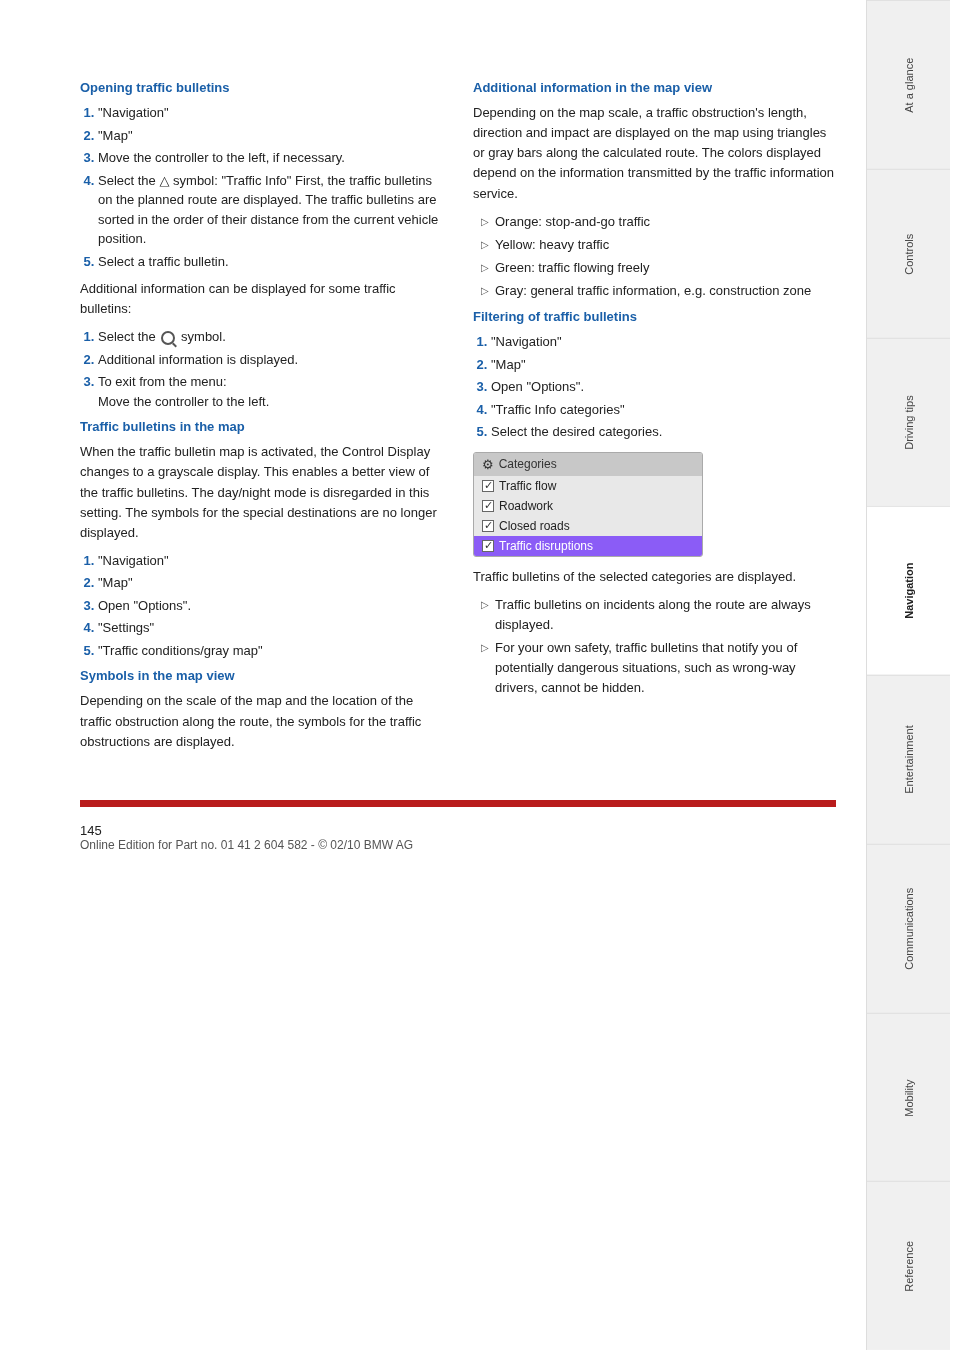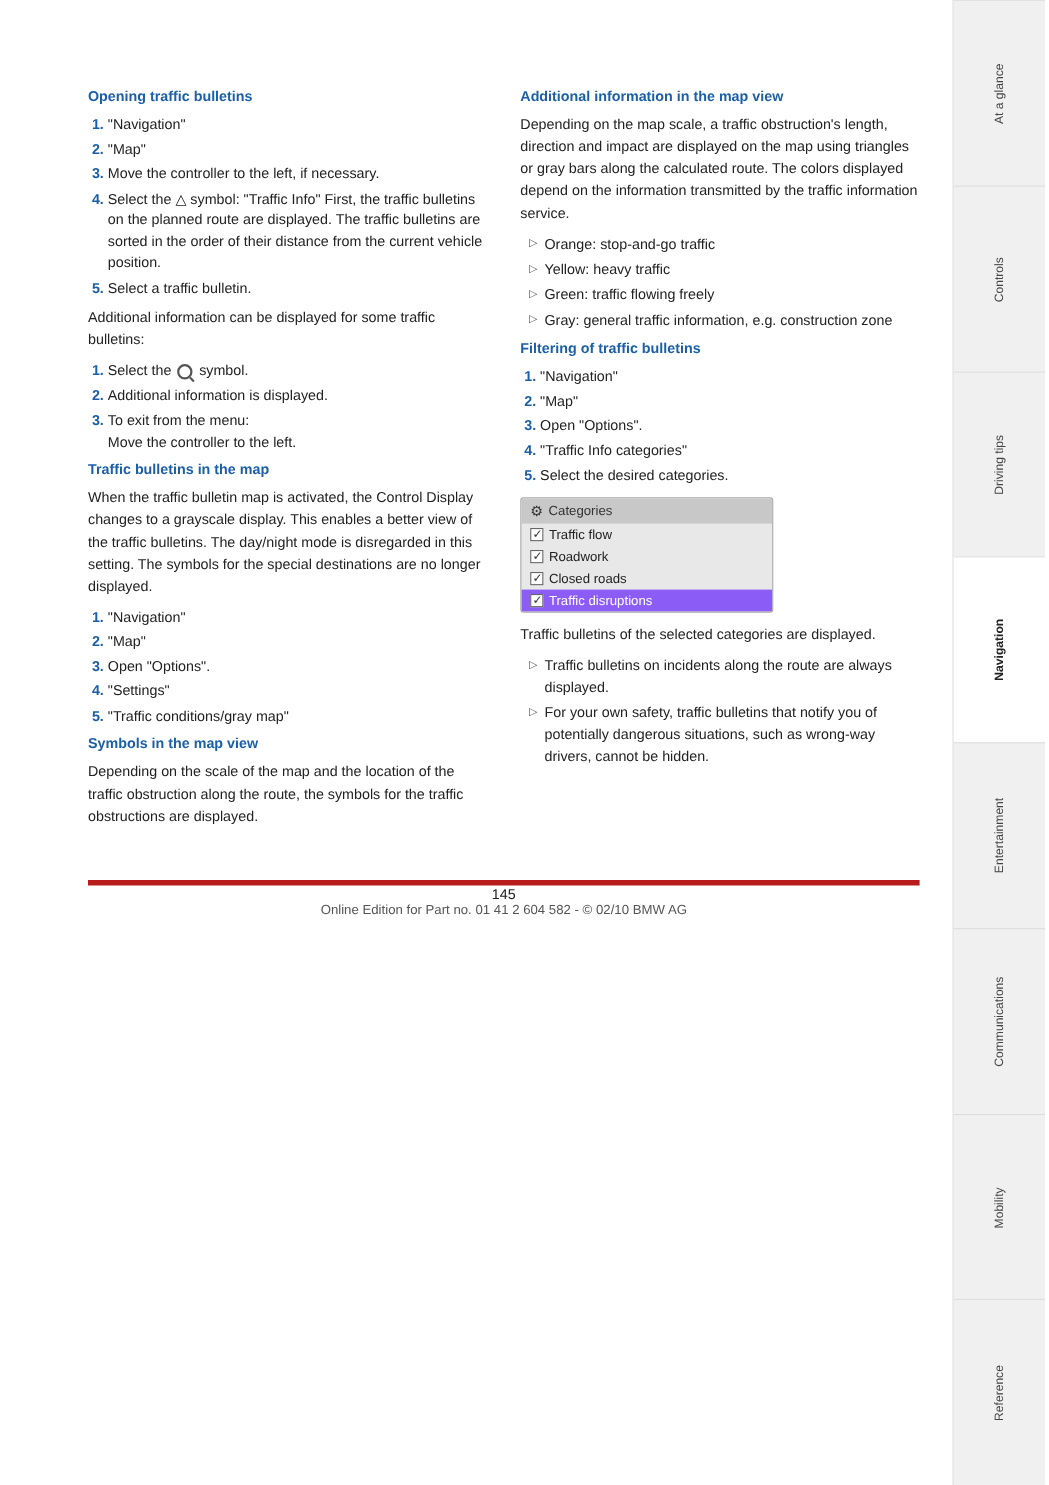--- a/index.html
+++ b/index.html
@@ -190,26 +190,25 @@
     .checkbox-icon.checked::after {
       content: '✓';
       position: absolute;
       top: -2px;
       left: 1px;
       font-size: 11px;
       color: #333;
     }
 
     .footer {
-      text-align: center;
       margin-top: 40px;
       font-size: 12px;
       color: #555;
-      border-top: 5px solid #b91c1c;
-      padding-top: 0;
+      border-top: 7px solid #b91c1c;
+      padding-top: 16px;
     }
 
     .page-number {
       font-size: 13px;
       color: #222;
       font-weight: normal;
     }
 
     .left-col { }
     .right-col { }

